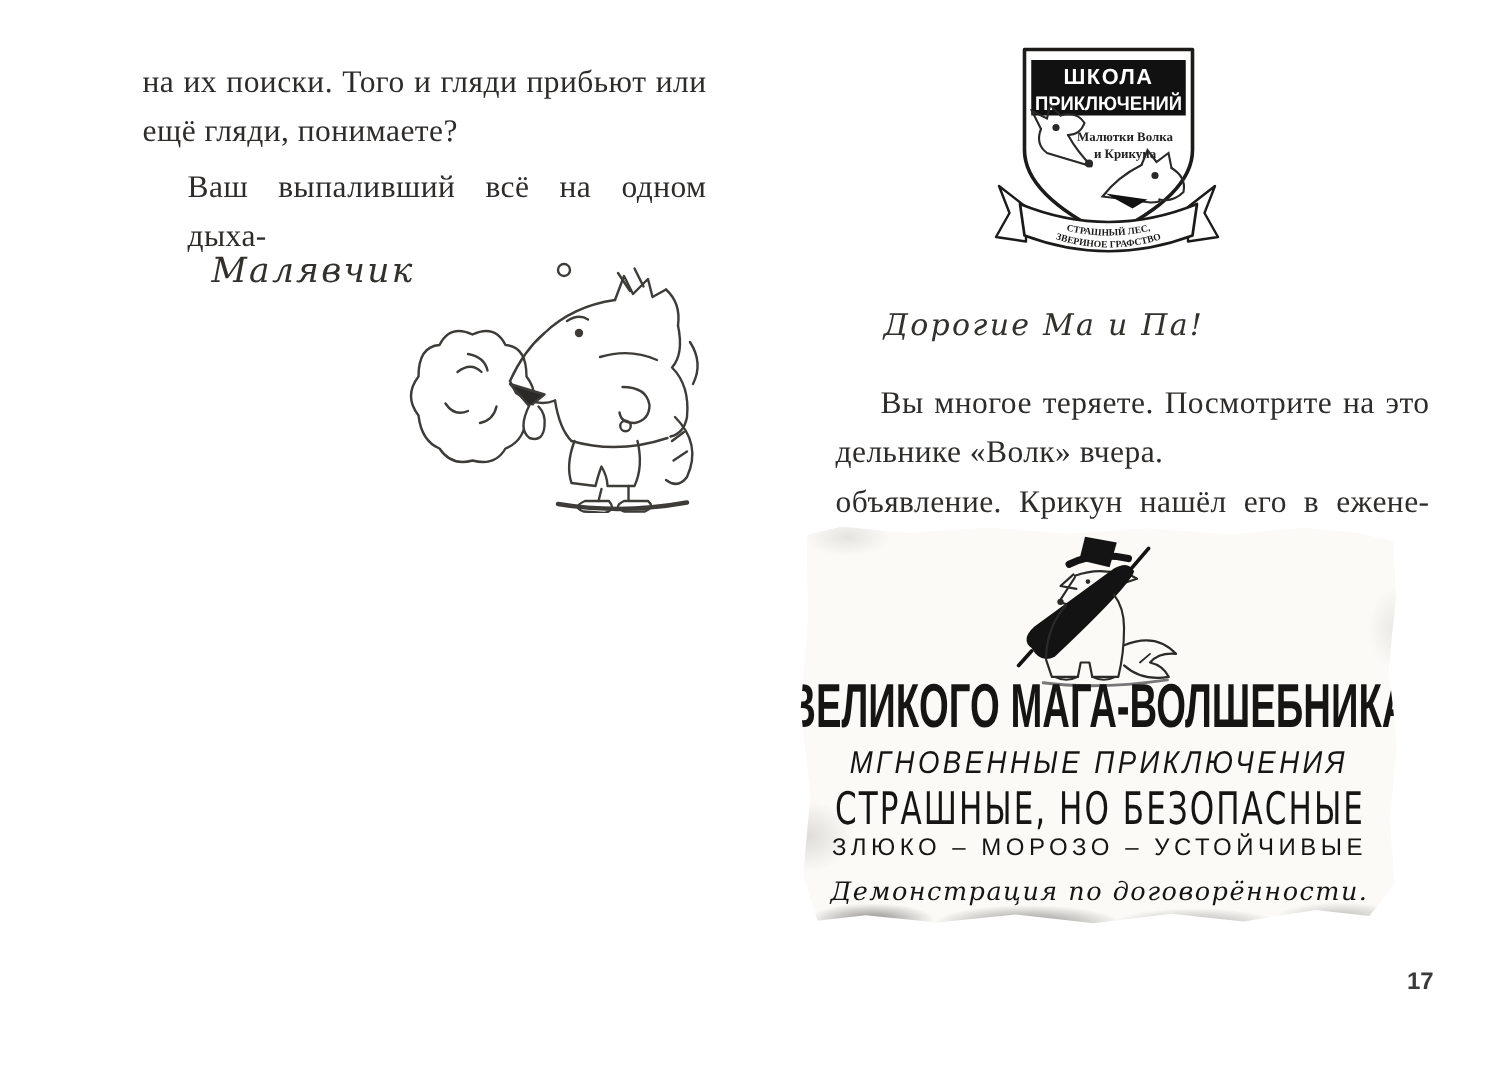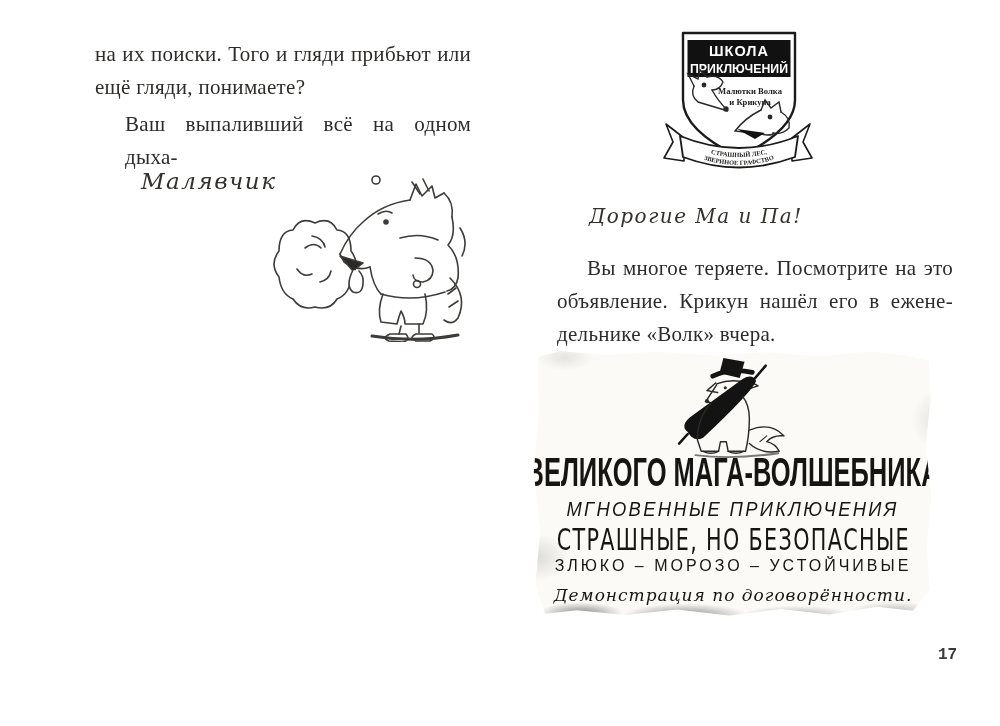--- a/index.html
+++ b/index.html
@@ -38,21 +38,21 @@
   .poster-sub{margin-top:9px;font-family:"Liberation Sans",sans-serif;font-style:italic;
     font-size:20px;letter-spacing:2.5px;white-space:nowrap;transform:scale(.92,1.05);}
   .poster-l3{margin-top:6px;font-family:"DejaVu Sans",sans-serif;font-size:23px;
     letter-spacing:1.5px;white-space:nowrap;transform:scale(.9,1.3);}
   .poster-l4{margin-top:4px;font-family:"Liberation Sans",sans-serif;font-size:16px;
     letter-spacing:3px;white-space:nowrap;}
   .poster-l5{margin-top:10px;font-family:"DejaVu Serif",serif;font-style:italic;
     font-size:17px;letter-spacing:1px;white-space:nowrap;}
   
   .pageno{position:absolute;left:938px;top:646px;font-size:16px;font-weight:bold;
-    font-family:Liberation Mono, monospace;color:#3a3a3a;}
+    font-family:Liberation Sans, sans-serif;color:#3a3a3a;}
   svg{display:block;}
 </style>
 </head>
 <body>
 
 <div class="spread">
 
   <div>
 
     <div class="para" style="left:95px;top:38px;width:376px;">
@@ -163,22 +163,22 @@
         <text font-size="6.4" fill="#1d1c1b" font-family="Liberation Serif, serif" font-weight="bold">
           <textPath href="#ribArc2" startOffset="50%" text-anchor="middle">ЗВЕРИНОЕ ГРАФСТВО</textPath>
         </text>
       </svg>
     </div>
 
     <div class="handwrite salute">Дорогие Ма и Па!</div>
 
     <div class="para" style="left:537px;top:252px;width:396px;margin-left:20px;">
       <div class="jline indent">Вы многое теряете. Посмотрите на это</div>
+      <div class="jline jlast">дельнике «Волк» вчера.</div>
       <div class="jline">объявление. Крикун нашёл его в ежене-</div>
-      <div class="jline jlast">дельнике «Волк» вчера.</div>
     </div>
 
     <div class="poster">
       <div style="margin-top:5px;">
         <svg width="126" height="104" viewBox="0 0 130 108">
           <g stroke-linecap="round" stroke-linejoin="round">
 
             <path d="M55,3 L77,7 L72,24 L51,19 Z" fill="#141414" stroke="none"></path>
             <path d="M44,22 Q62,13 85,18" fill="none" stroke="#141414" stroke-width="5"></path>
 

